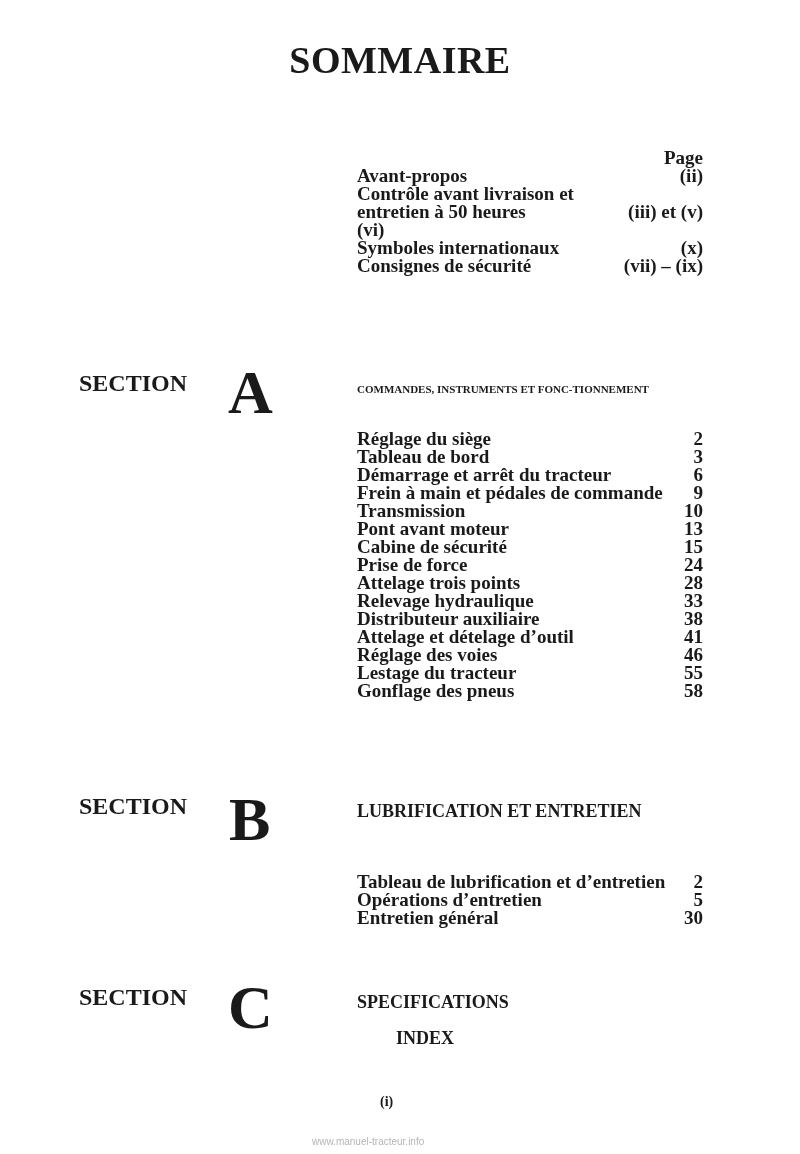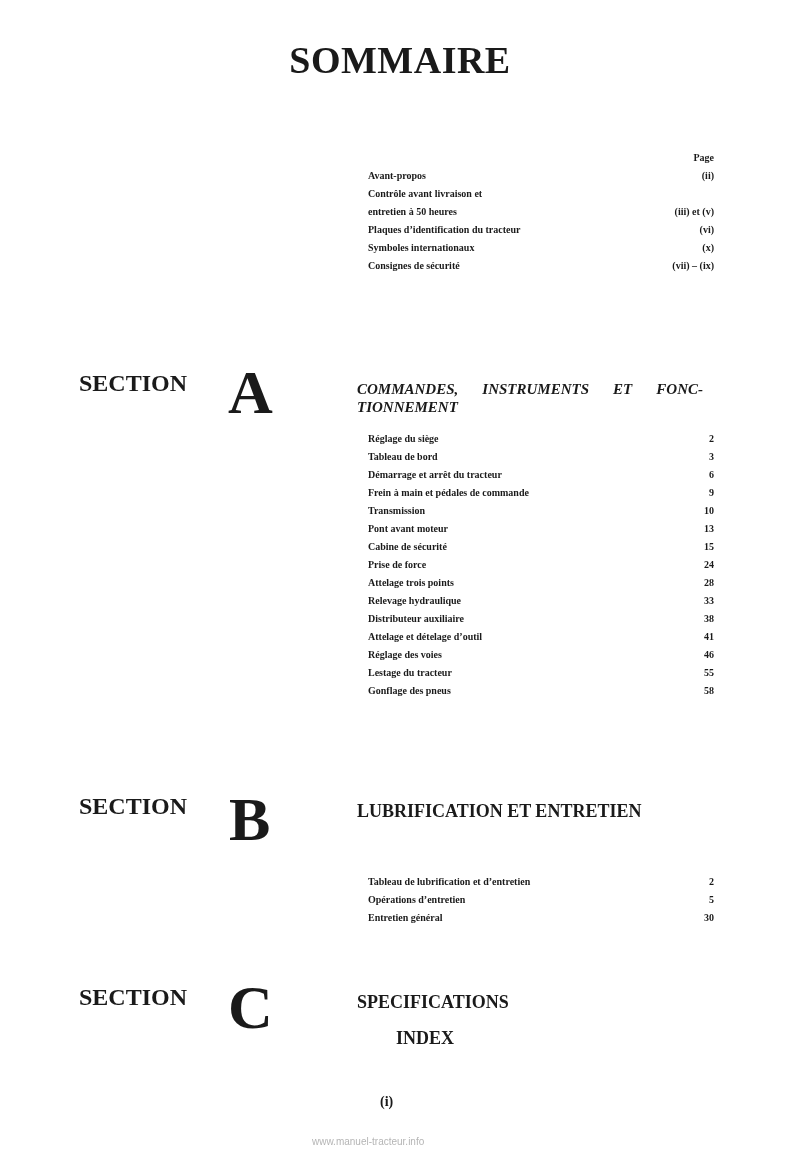--- a/index.html
+++ b/index.html
@@ -6,36 +6,35 @@
   body {
     width: 800px; height: 1154px; position: relative; overflow: hidden;
     font-family: "Liberation Serif", "DejaVu Serif", serif;
     color: #1a1a1a;
   }
   .title {
     position: absolute; left: 0; width: 800px; top: 38px;
     text-align: center; font-size: 38px; font-weight: bold; letter-spacing: 0.5px;
   }
   .toc {
-    position: absolute; left: 368px; width: 346px;
-    font-size: 10px; font-weight: bold; line-height: 18px;
+    position: absolute; left: 357px; width: 346px;
+    font-size: 19px; font-weight: bold; line-height: 18px;
   }
   .toc .row { display: flex; justify-content: space-between; white-space: nowrap; }
   .toc .hdr { justify-content: flex-end; }
   .sec-label {
     position: absolute; left: 79px; font-size: 24px; font-weight: bold;
   }
   .sec-letter {
     position: absolute; font-size: 62px; font-weight: bold; line-height: 1;
   }
   .sec-title {
     position: absolute; left: 357px; width: 346px;
-    font-size: 15px; font-weight: bold; line-height: 18px; text-align: justify;
+    font-size: 11px; font-weight: bold; line-height: 18px; text-align: justify;
     text-align-last: left;
-    font-style: italic;
   }
   .plain-title {
     position: absolute; left: 357px; font-size: 18px; font-weight: bold;
   }
   .folio {
     position: absolute; left: 380px; top: 1094px; font-size: 14px; font-weight: bold;
   }
   .watermark {
     position: absolute; left: 312px; top: 1136px; font-size: 10px;
     font-family: "Liberation Sans", sans-serif; color: #b5b5b5;
@@ -56,21 +55,20 @@
     </div>
   <div class="row">
       <span>Contrôle avant livraison et</span>
       <span></span>
     </div>
   <div class="row">
       <span>entretien à 50 heures</span>
       <span>(iii) et (v)</span>
     </div>
   <div class="row">
-      <span>Plaques d’identification du tracteur</span>
       <span>(vi)</span>
     </div>
   <div class="row">
       <span>Symboles internationaux</span>
       <span>(x)</span>
     </div>
   <div class="row">
       <span>Consignes de sécurité</span>
       <span>(vii) – (ix)</span>
     </div>

